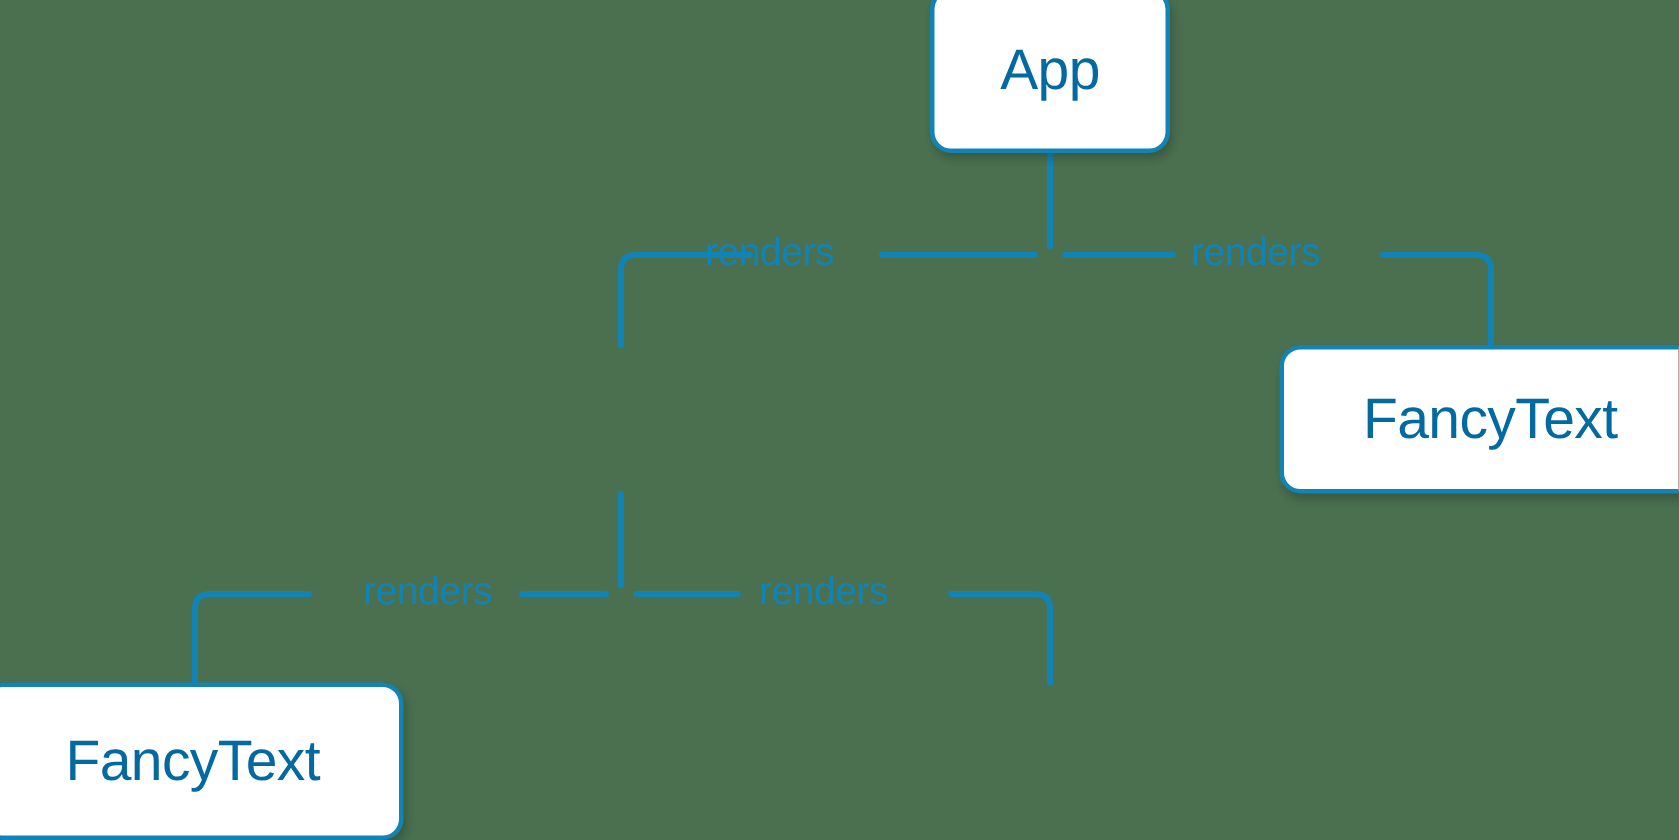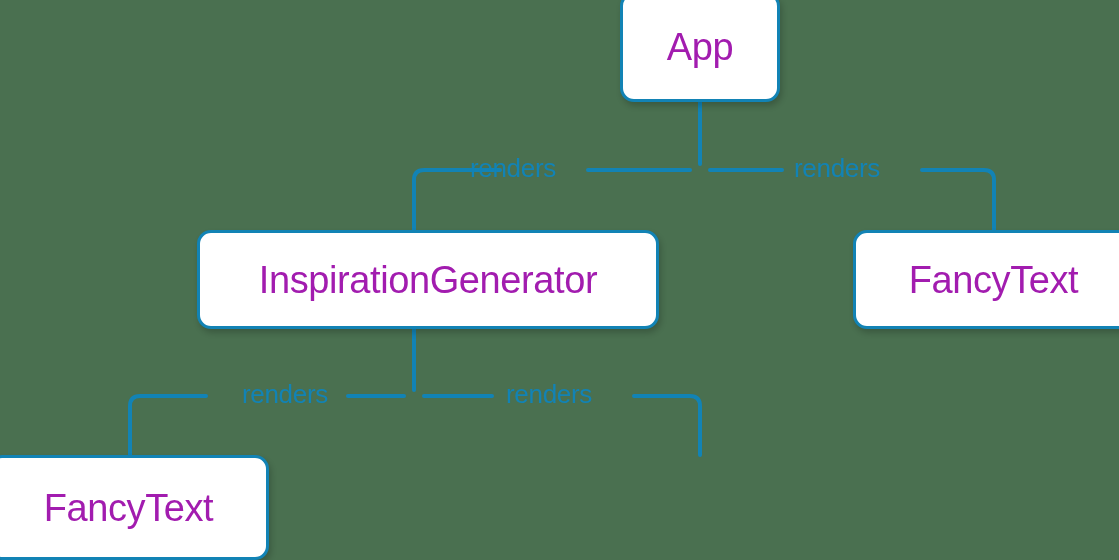--- a/index.html
+++ b/index.html
@@ -50,21 +50,21 @@
     background: #ffffff;
     border: 3px solid #1283b5;
     border-radius: 14px;
     display: flex;
     align-items: center;
     justify-content: center;
     box-shadow: 2px 4px 6px rgba(0, 0, 0, 0.20);
     z-index: 5;
   }
   .node-label {
-    color: #a21caf;
+    color: #0369a1;
     font-family: "Liberation Sans", sans-serif;
     font-size: 38px;
     font-weight: 400;
     letter-spacing: -0.4px;
     white-space: nowrap;
     line-height: 1;
   }
   
   #node-app        { left: 620px; top: -8px;  width: 160px; height: 110px; }
   #node-inspiration{ left: 197px; top: 230px; width: 462px; height: 99px;  }
@@ -101,23 +101,20 @@
 
     <text class="conn-label" x="328" y="396" text-anchor="end">renders</text>
 
     <text class="conn-label" x="506" y="396" text-anchor="start">renders</text>
   </svg>
 
   <div class="node" id="node-app">
     <span class="node-label">App</span>
   </div>
 
-  <div class="node" id="node-inspiration">
-    <span class="node-label">InspirationGenerator</span>
-  </div>
 
   <div class="node" id="node-fancytext-right">
     <span class="node-label">FancyText</span>
   </div>
 
   <div class="node" id="node-fancytext-left">
     <span class="node-label">FancyText</span>
   </div>
 
 

